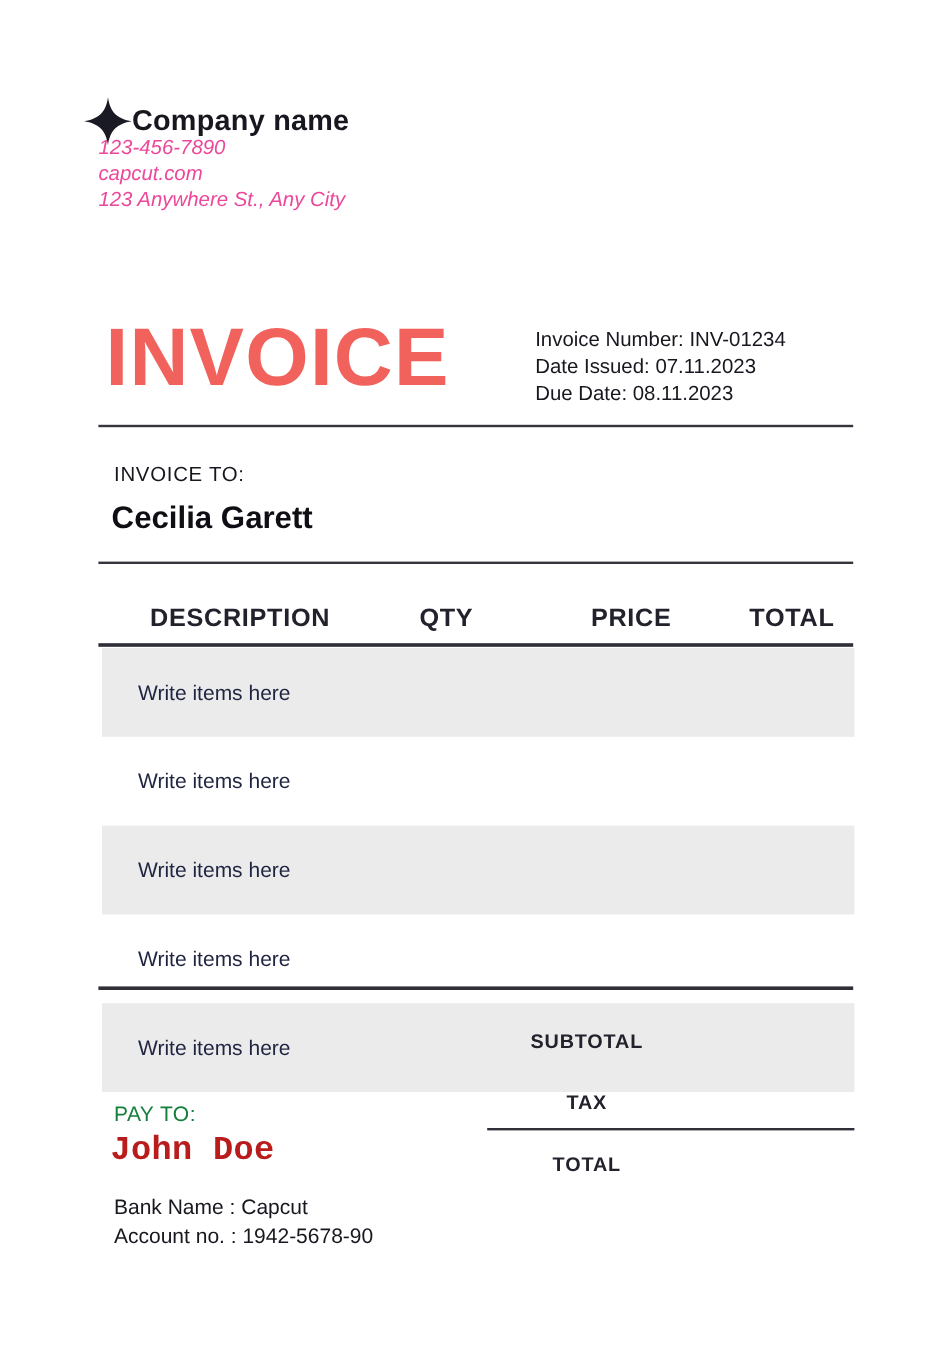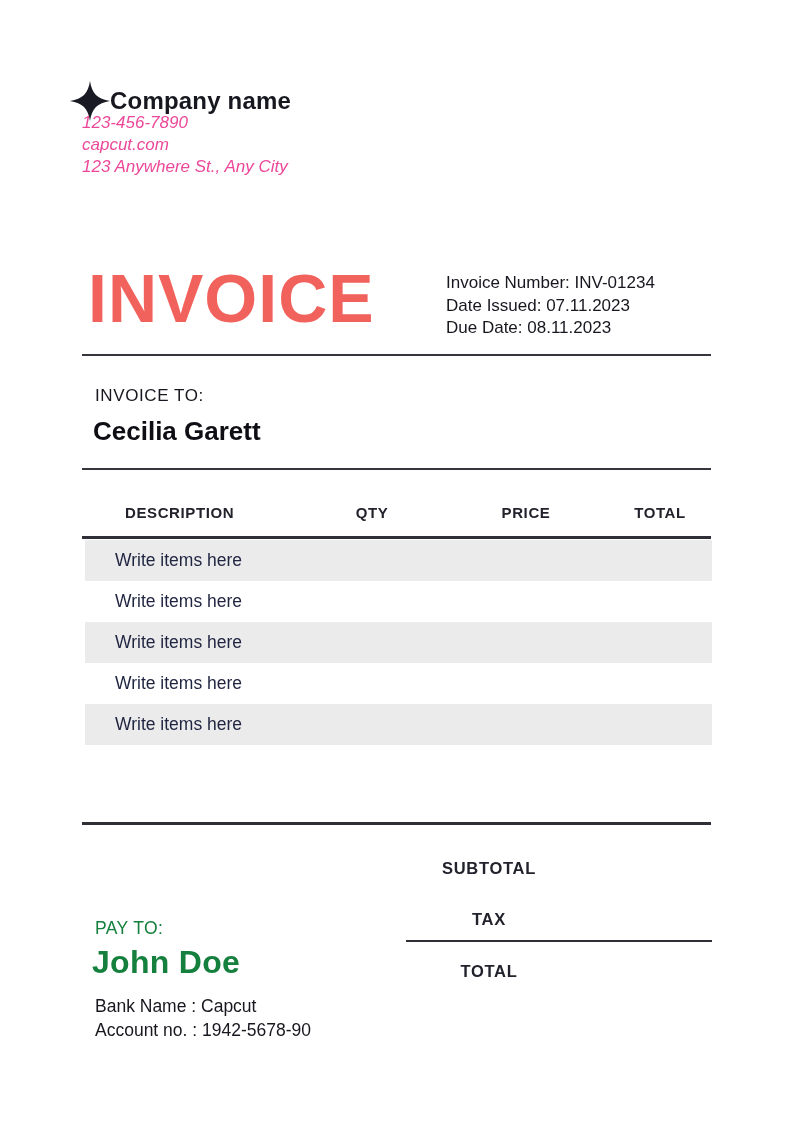--- a/index.html
+++ b/index.html
@@ -86,38 +86,38 @@
     left: 415px; top: 409px;
     font-size: 17px;
     line-height: 22px;
     color: #17171f;
   }
 
   
   .th {
     position: absolute;
     top: 504px;
-    font-size: 15px;
+    font-size: 21px;
     font-weight: 700;
     letter-spacing: 0.6px;
     color: #22222c;
   }
   .th-description { left: 125px; }
   .th-qty   { left: 372px; transform: translateX(-50%); }
   .th-price { left: 526px; transform: translateX(-50%); }
   .th-total { left: 660px; transform: translateX(-50%); }
 
   .table-topline { position: absolute; left: 82px; top: 536px; width: 629px; height: 2.8px; background: #2f2f38; }
   .rows {
     position: absolute;
     left: 85px; top: 540px;
     width: 627px;
   }
   .row {
-    height: 41px;
+    height: 74px;
     display: flex;
     align-items: center;
   }
   .row.alt { background: #ebebec; }
   .cell-description {
     padding-left: 30px;
     font-size: 17.5px;
     color: #1f2440;
     flex: 1 1 auto;
   }
@@ -143,24 +143,25 @@
   .payto-label {
     position: absolute;
     left: 95px; top: 918px;
     font-size: 17.5px;
     letter-spacing: 0.4px;
     color: #15803d;
   }
   .payto-name {
     position: absolute;
     left: 92px; top: 944px;
-    font-size: 32px;
+    font-size: 28px;
     font-weight: 800;
     letter-spacing: 0.3px;
-    color: #15803d;
+    color: #b91c1c;
+    font-family: Liberation Mono, monospace;
   }
   .payto-bank {
     position: absolute;
     left: 95px; top: 994px;
     font-size: 17.5px;
     line-height: 24px;
     color: #17171f;
   }
 </style>
 </head>

